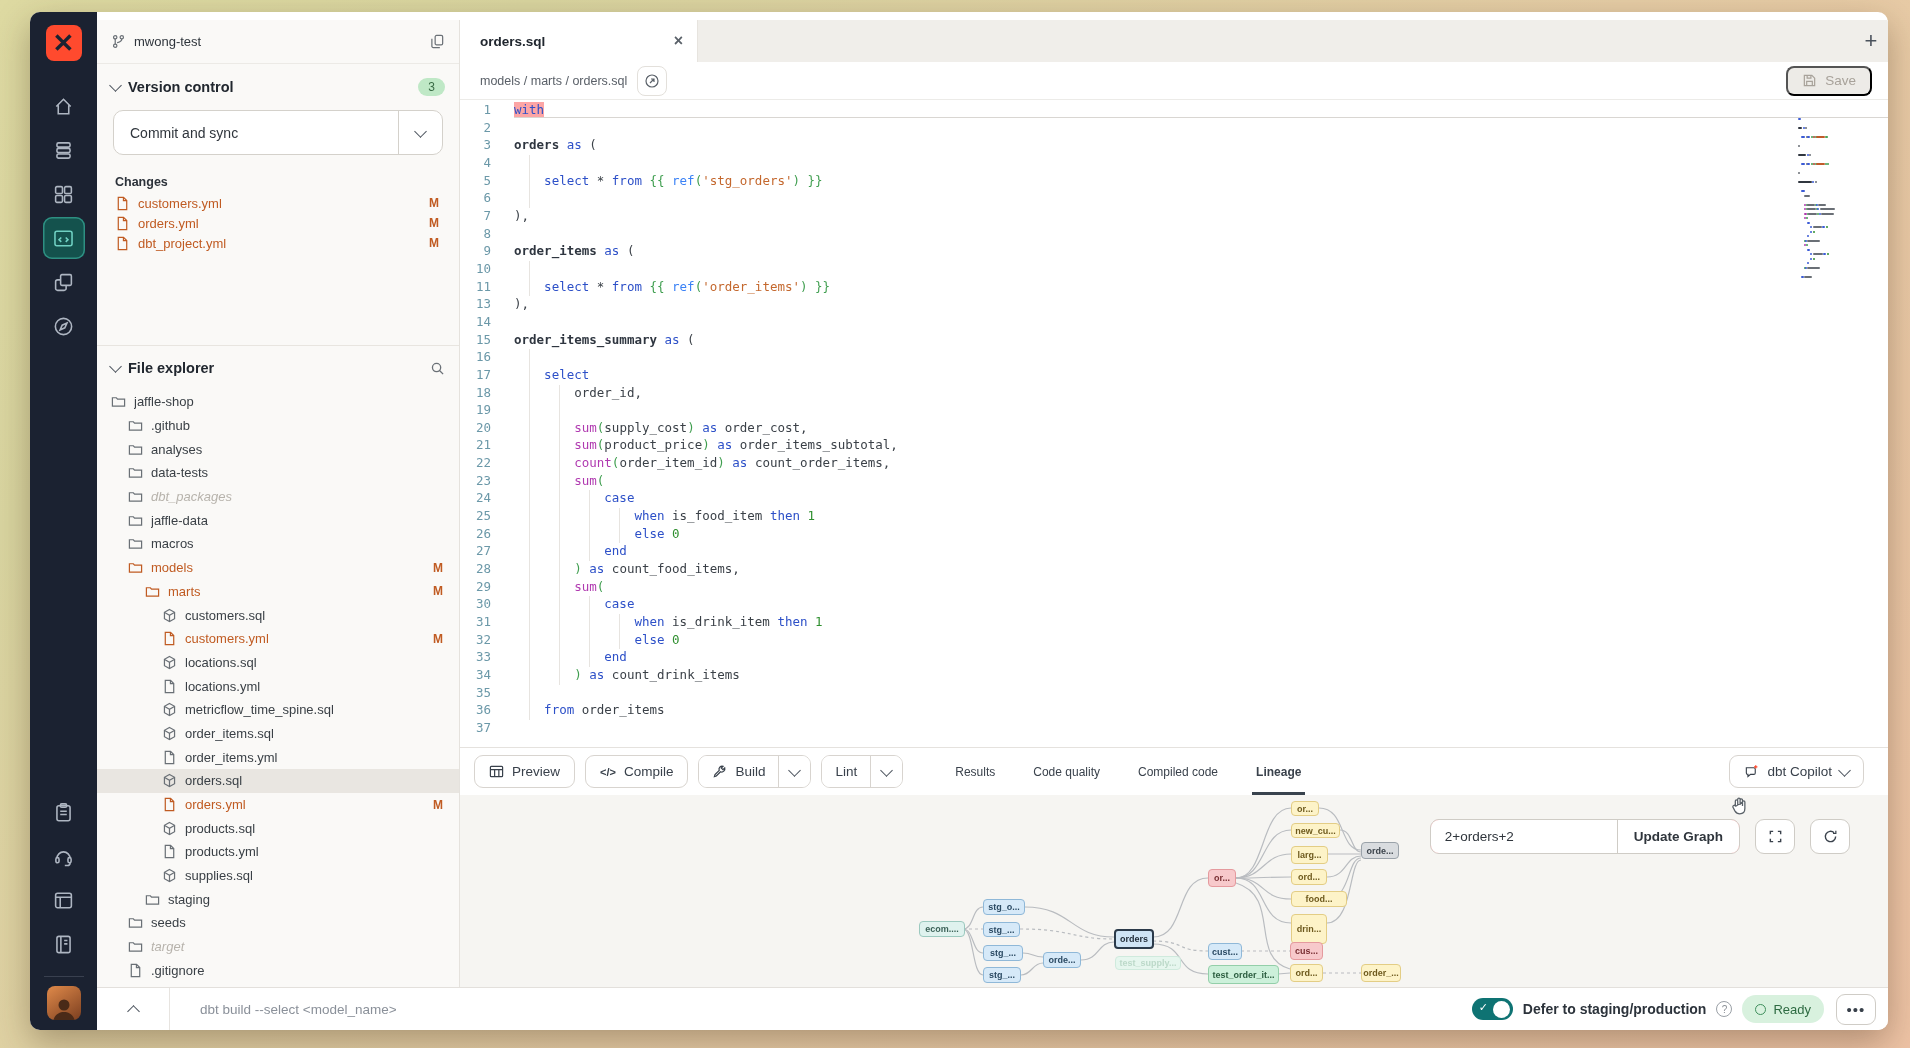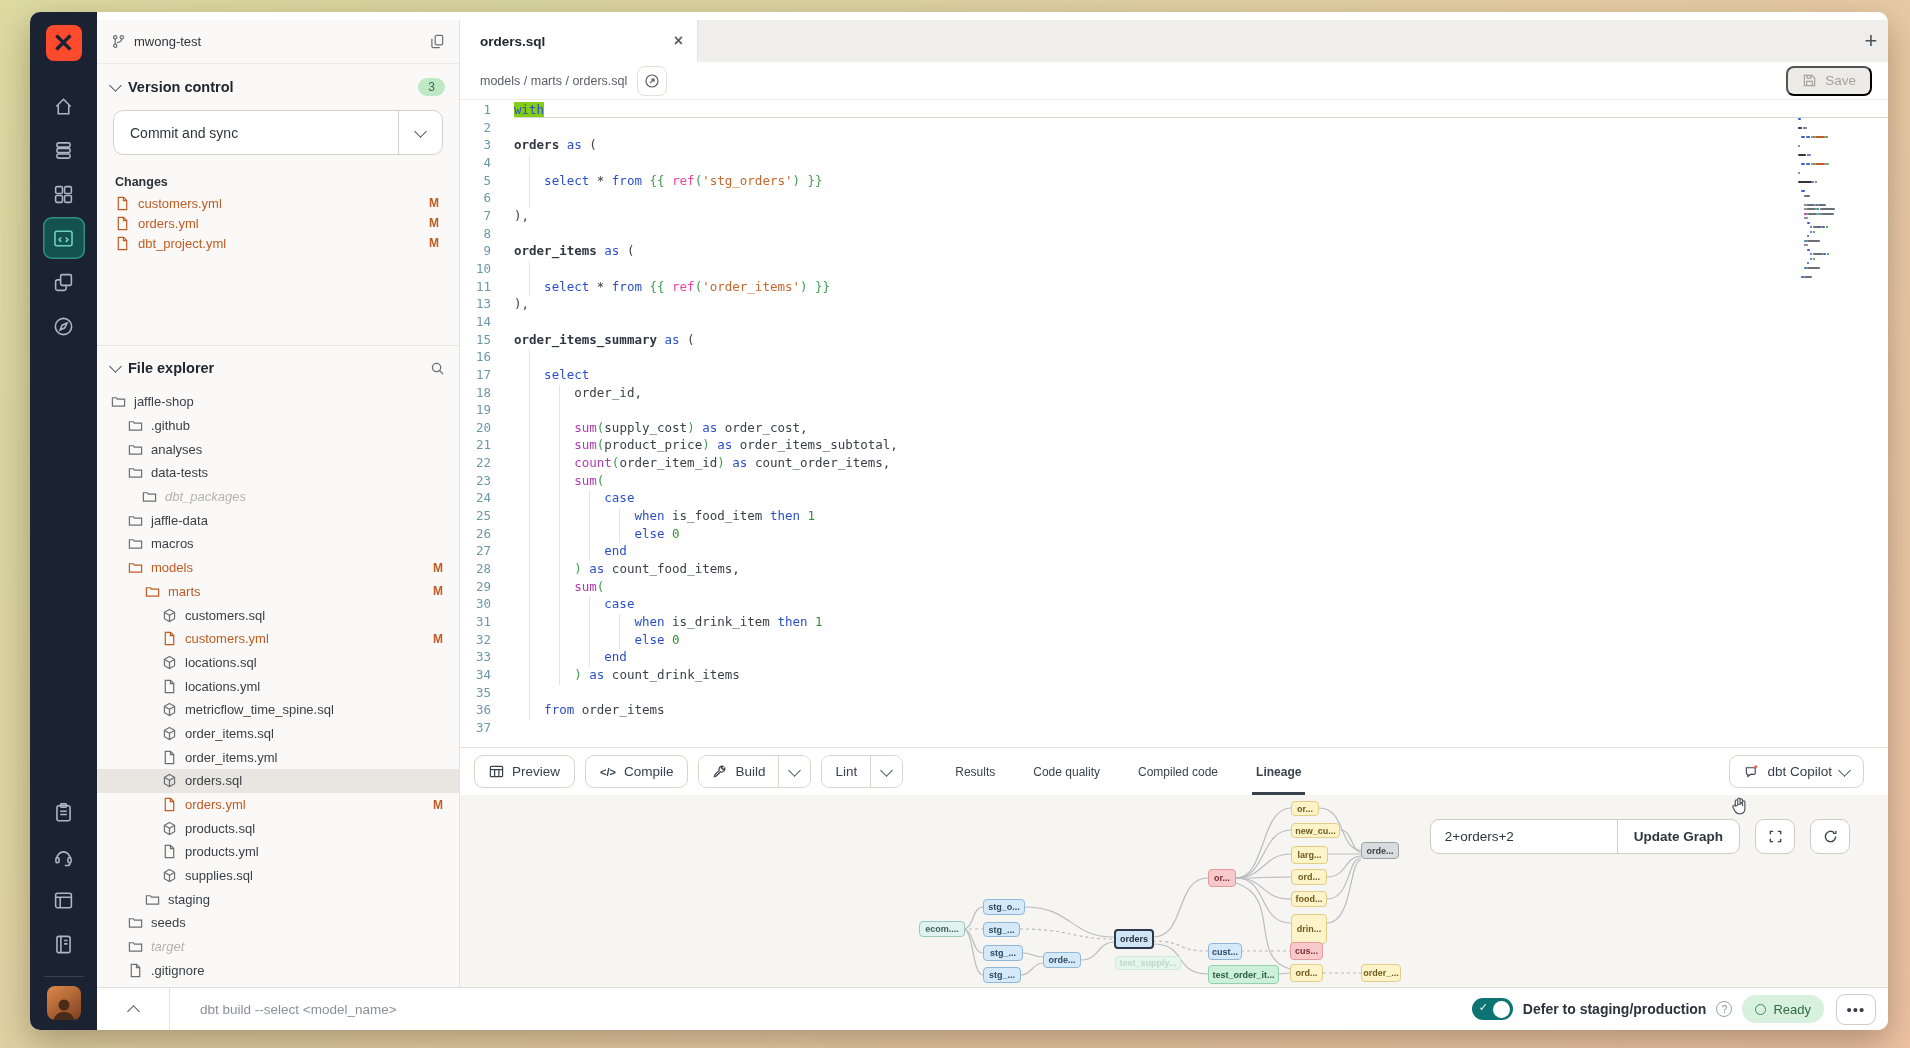--- a/index.html
+++ b/index.html
@@ -58,22 +58,22 @@
   .crumb-btn { width:30px; height:30px; border:1px solid #e3e0db; border-radius:8px; display:flex; align-items:center; justify-content:center; color:#5a6169; cursor:pointer; }
   .save { margin-left:auto; height:30px; background:#edebe7; border-radius:8px; color:#a8a29a; font-size:13.5px; display:flex; align-items:center; gap:8px; padding:0 14px; cursor:default; }
 
   
   .editor { flex:1; position:relative; overflow:hidden; font-family:"DejaVu Sans Mono",monospace; font-size:12.5px; background:#fff; padding-top:2px; }
   .cl { height:17.66px; display:flex; position:relative; white-space:pre; }
   .gut { width:44px; text-align:right; padding-right:13px; color:#6b98a8; flex-shrink:0; user-select:none; }
   .ct { padding-left:10px; color:#3b4148; }
   .guide { position:absolute; top:0; bottom:0; width:1px; background:#e7e4e0; }
   .kw { color:#2d50c8; } .id { color:#2f3640; font-weight:bold; } .fn { color:#b03ab0; }
-  .pr { color:#3f9e4f; } .st { color:#c4682e; } .jj { color:#3f9e4f; } .rf { color:#ec4899; } .num { color:#2f8f2f; }
-  .selw { background:#84cc16; }
+  .pr { color:#3f9e4f; } .st { color:#c4682e; } .jj { color:#3f9e4f; } .rf { color:#3b82f6; } .num { color:#2f8f2f; }
+  .selw { background:#fca5a5; }
   .cl.rule::after { content:""; position:absolute; left:54px; right:0; top:15px; border-top:1px solid #d9d6d2; }
   .minimap { position:absolute; right:26px; top:18px; width:64px; height:176px; }
   .mm { position:absolute; height:2px; border-radius:1px; }
 
   
   .toolbar { height:48px; border-top:1px solid #e5e2de; display:flex; align-items:center; padding:0 24px 0 14px; gap:10px; flex-shrink:0; background:#fff; }
   .btn { height:33px; background:#fff; border:1px solid #d8d4cf; border-radius:9px; display:flex; align-items:center; gap:8px; padding:0 14px; font-size:13.5px; color:#39414b; cursor:pointer; }
   .btn svg { width:15px; height:15px; }
   .split { display:flex; align-items:stretch; border:1px solid #d8d4cf; border-radius:9px; overflow:hidden; height:33px; }
   .split .part { display:flex; align-items:center; gap:8px; padding:0 13px; font-size:13.5px; color:#39414b; cursor:pointer; background:#fff; }
@@ -313,21 +313,21 @@
                 <span class="lbl">analyses</span>
               </div>
               <div class="tree-row" style="padding-left: 31px;">
                 <span class="ticon">
                   <svg viewBox="0 0 16 16" fill="none" stroke="currentColor" stroke-width="1.3" width="15" height="15">
                     <path d="M1.5 13V4h4.2L7 5.5h7.5V13z"></path>
                   </svg>
                 </span>
                 <span class="lbl">data-tests</span>
               </div>
-              <div class="tree-row muted" style="padding-left: 45px;">
+              <div class="tree-row muted" style="padding-left: 31px;">
                 <span class="ticon">
                   <svg viewBox="0 0 16 16" fill="none" stroke="currentColor" stroke-width="1.3" width="15" height="15">
                     <path d="M1.5 13V4h4.2L7 5.5h7.5V13z"></path>
                   </svg>
                 </span>
                 <span class="lbl">dbt_packages</span>
               </div>
               <div class="tree-row" style="padding-left: 31px;">
                 <span class="ticon">
                   <svg viewBox="0 0 16 16" fill="none" stroke="currentColor" stroke-width="1.3" width="15" height="15">
@@ -760,21 +760,21 @@
               <div class="lnode n-blue" style="left: 583px; top: 157px; width: 38px; height: 16px;">orde...</div>
               <div class="lnode n-selected" style="left: 654px; top: 134px; width: 40px; height: 20px;">orders</div>
               <div class="lnode n-faded" style="left: 655px; top: 161px; width: 66px; height: 14px;">test_supply...</div>
               <div class="lnode n-pink" style="left: 748px; top: 74px; width: 28px; height: 18px;">or...</div>
               <div class="lnode n-blue" style="left: 748px; top: 148px; width: 34px; height: 17px;">cust...</div>
               <div class="lnode n-green" style="left: 748px; top: 170px; width: 71px; height: 19px;">test_order_it...</div>
               <div class="lnode n-yellow" style="left: 831px; top: 6px; width: 28px; height: 15px;">or...</div>
               <div class="lnode n-yellow" style="left: 831px; top: 28px; width: 49px; height: 15px;">new_cu...</div>
               <div class="lnode n-yellow" style="left: 831px; top: 51px; width: 37px; height: 18px;">larg...</div>
               <div class="lnode n-yellow" style="left: 831px; top: 74px; width: 36px; height: 16px;">ord...</div>
-              <div class="lnode n-yellow" style="left: 831px; top: 96px; width: 36px; height: 16px;">food...</div>
+              <div class="lnode n-yellow" style="left: 831px; top: 96px; width: 56px; height: 16px;">food...</div>
               <div class="lnode n-yellow" style="left: 831px; top: 119px; width: 36px; height: 30px;">drin...</div>
               <div class="lnode n-gray" style="left: 901px; top: 47px; width: 38px; height: 17px;">orde...</div>
               <div class="lnode n-pink" style="left: 830px; top: 147px; width: 33px; height: 18px;">cus...</div>
               <div class="lnode n-yellow" style="left: 830px; top: 169px; width: 33px; height: 18px;">ord...</div>
               <div class="lnode n-yellow" style="left: 901px; top: 169px; width: 40px; height: 18px;">order_...</div>
             </div>
         </main>
       </div>
 
       <div class="cmdbar">

